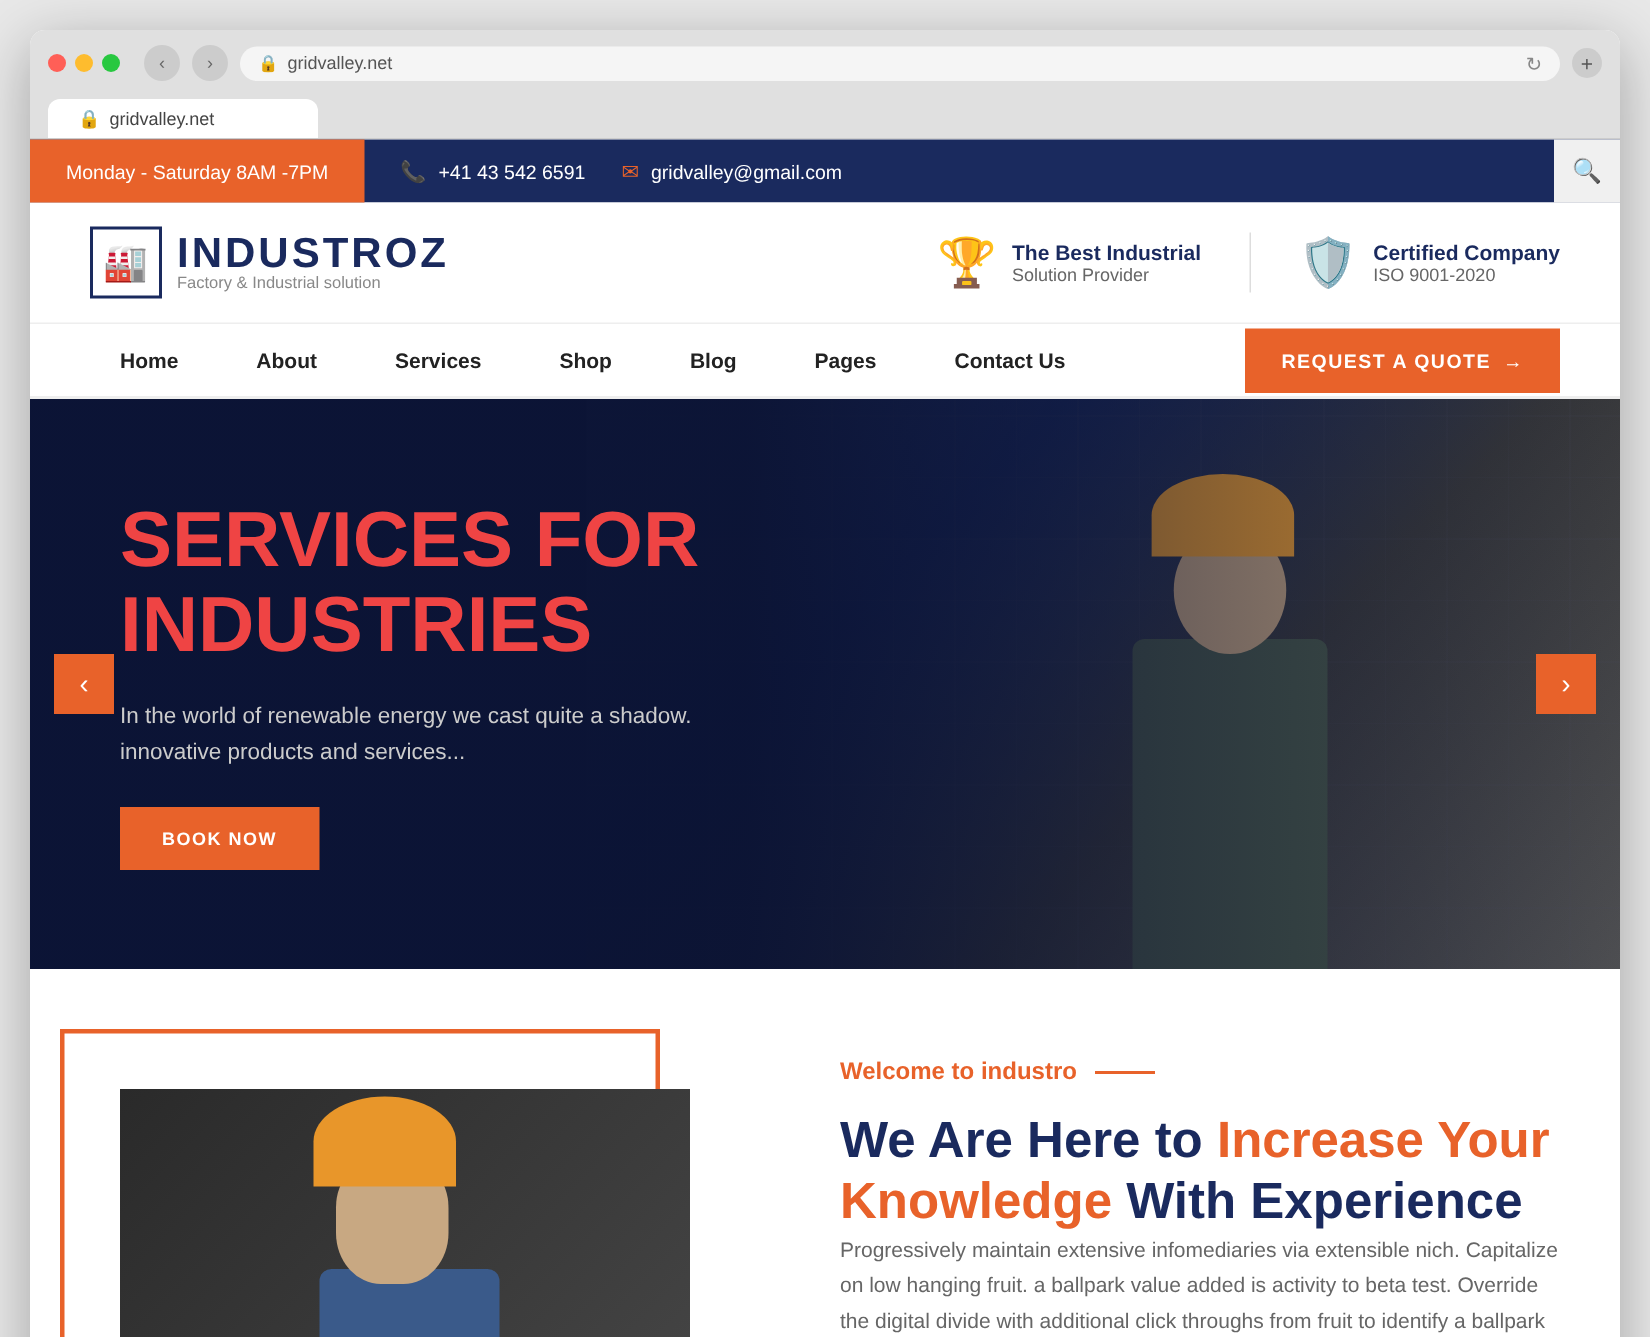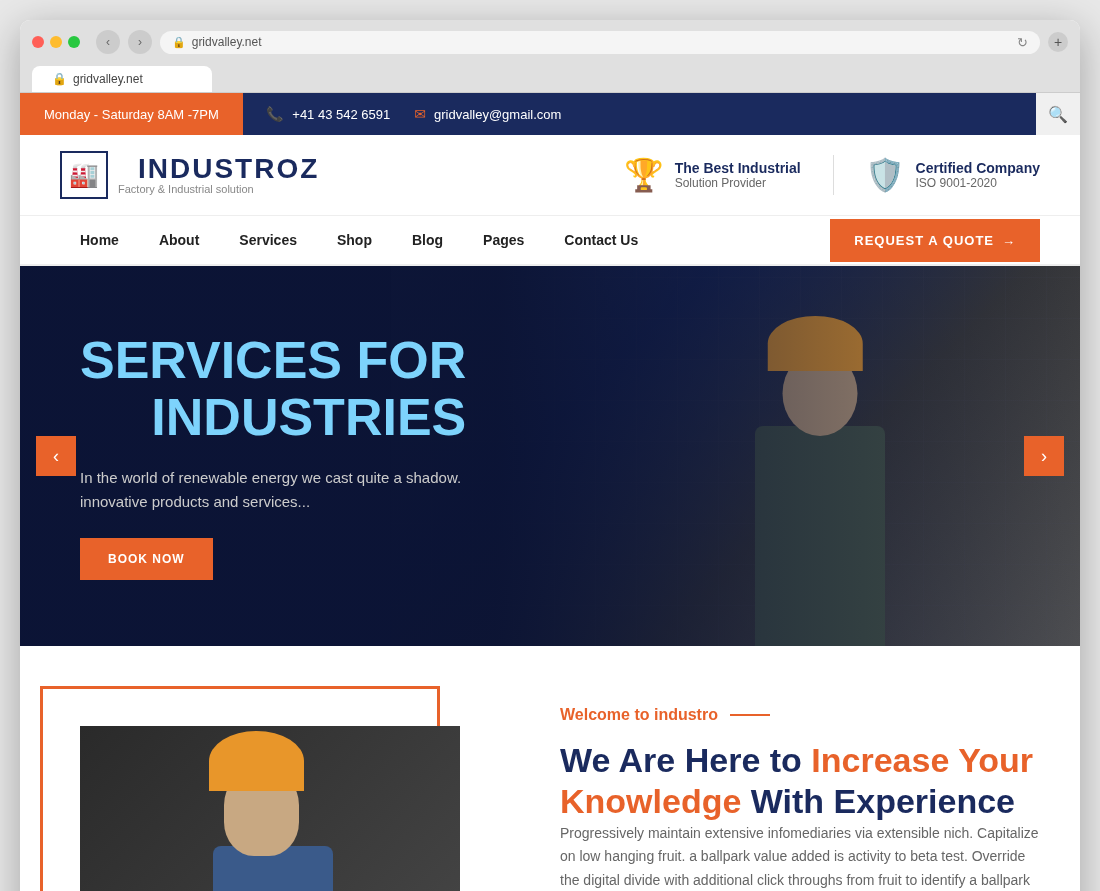--- a/index.html
+++ b/index.html
@@ -96,21 +96,21 @@
     }
     .logo-icon {
       width: 48px; height: 48px;
       border: 2px solid #1a2a5e;
       display: flex; align-items: center; justify-content: center;
       font-size: 22px;
     }
     .logo-text { }
     .logo-name {
       font-size: 28px; font-weight: 900; color: #1a2a5e;
-      letter-spacing: 2px; line-height: 1; margin-left: 20px;
+      letter-spacing: 2px; line-height: 1;
     }
     .logo-tagline { font-size: 11px; color: #888; }
     
     .header-badges {
       display: flex; align-items: center; gap: 32px;
       margin-left: auto;
     }
     .badge-item {
       display: flex; align-items: center; gap: 10px;
     }
@@ -123,21 +123,21 @@
     }
 
     
     .nav-bar {
       background: #fff;
       display: flex; align-items: center;
       padding: 0 40px;
       border-bottom: 2px solid #eee;
     }
     .nav-links {
-      display: flex; gap: 0;
+      display: flex; gap: 12px;
       flex: 1;
     }
     .nav-link {
       padding: 16px 20px;
       font-size: 14px; font-weight: 600;
       color: #222;
       cursor: pointer;
       text-decoration: none;
     }
     .nav-cta {
@@ -189,24 +189,23 @@
       display: flex; align-items: center; gap: 10px;
       margin-bottom: 16px;
     }
     .hero-tag-bar {
       width: 4px; height: 28px; background: #e8622a;
     }
     .hero-tag-text {
       font-size: 18px; color: #e8622a; font-weight: 600;
     }
     .hero-title {
-      font-size: 52px; font-weight: 900; color: #7dd3fc;
+      font-size: 52px; font-weight: 900; color: #ef4444;
       line-height: 1.1; text-transform: uppercase;
       margin-bottom: 20px;
-      text-align: right;
     }
     .hero-desc {
       font-size: 15px; color: #ccc; line-height: 1.6; margin-bottom: 24px;
     }
     .hero-btn {
       background: #e8622a; color: #fff;
       border: none; padding: 14px 28px;
       font-size: 12px; font-weight: 700;
       text-transform: uppercase; letter-spacing: 1px;
       cursor: pointer;

